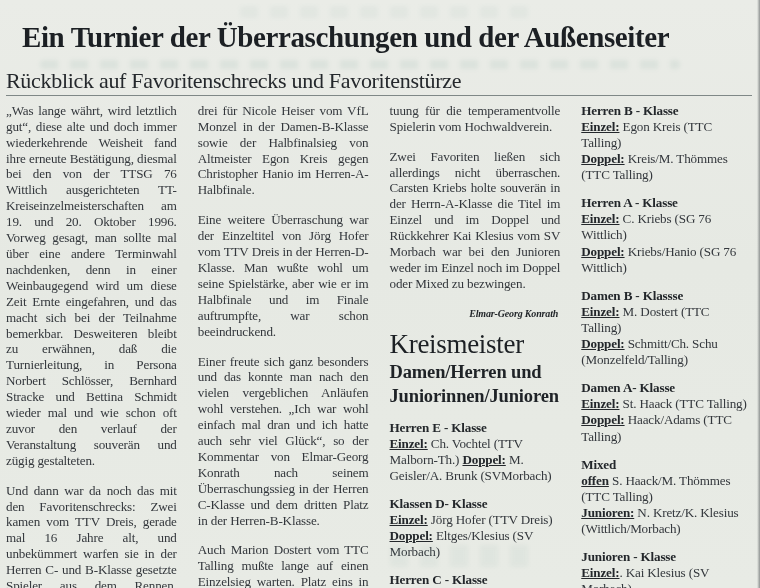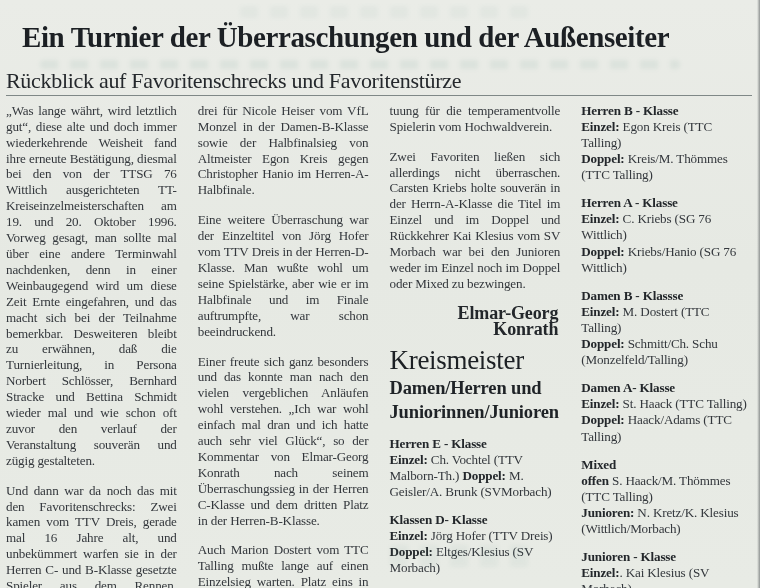--- a/index.html
+++ b/index.html
@@ -60,38 +60,38 @@
     letter-spacing: -0.15px;
   }
   .col { min-width: 0; }
   .col p {
     margin: 0 0 14px 0;
     text-align: justify;
     text-justify: inter-word;
   }
   .byline {
     text-align: right;
-    font-weight: 700; 
-    font-size: 18px;
+    font-weight: 700; font-style: italic;
+    font-size: 10px;
     margin: 8px 2px 8px 0;
     color: #23272b;
   }
   .results-heading {
     margin: 4px 0 0 0;
     font-size: 27px; line-height: 1.1; font-weight: 400;
     letter-spacing: -0.3px; color: #1c2024;
   }
   .results-subheading {
     margin: 2px 0 11px 0;
     font-size: 18.5px; line-height: 1.28; font-weight: 700;
     white-space: pre-line; color: #1f2327;
   }
   .entry { margin: 0 0 12px 0; line-height: 16.1px; }
   .entry-title { font-weight: 700; color: #23272b; }
-  .entry-line b { font-weight: 700; color: #23272b; }
+  .entry-line b { font-weight: 700; color: #23272b; text-decoration: underline; }
 </style>
 </head>
 <body>
 
 <div class="page">
   <div class="ghost g3"></div>
   <div class="ghost g1"></div>
   <div class="ghost g2"></div>
 
   <header>

